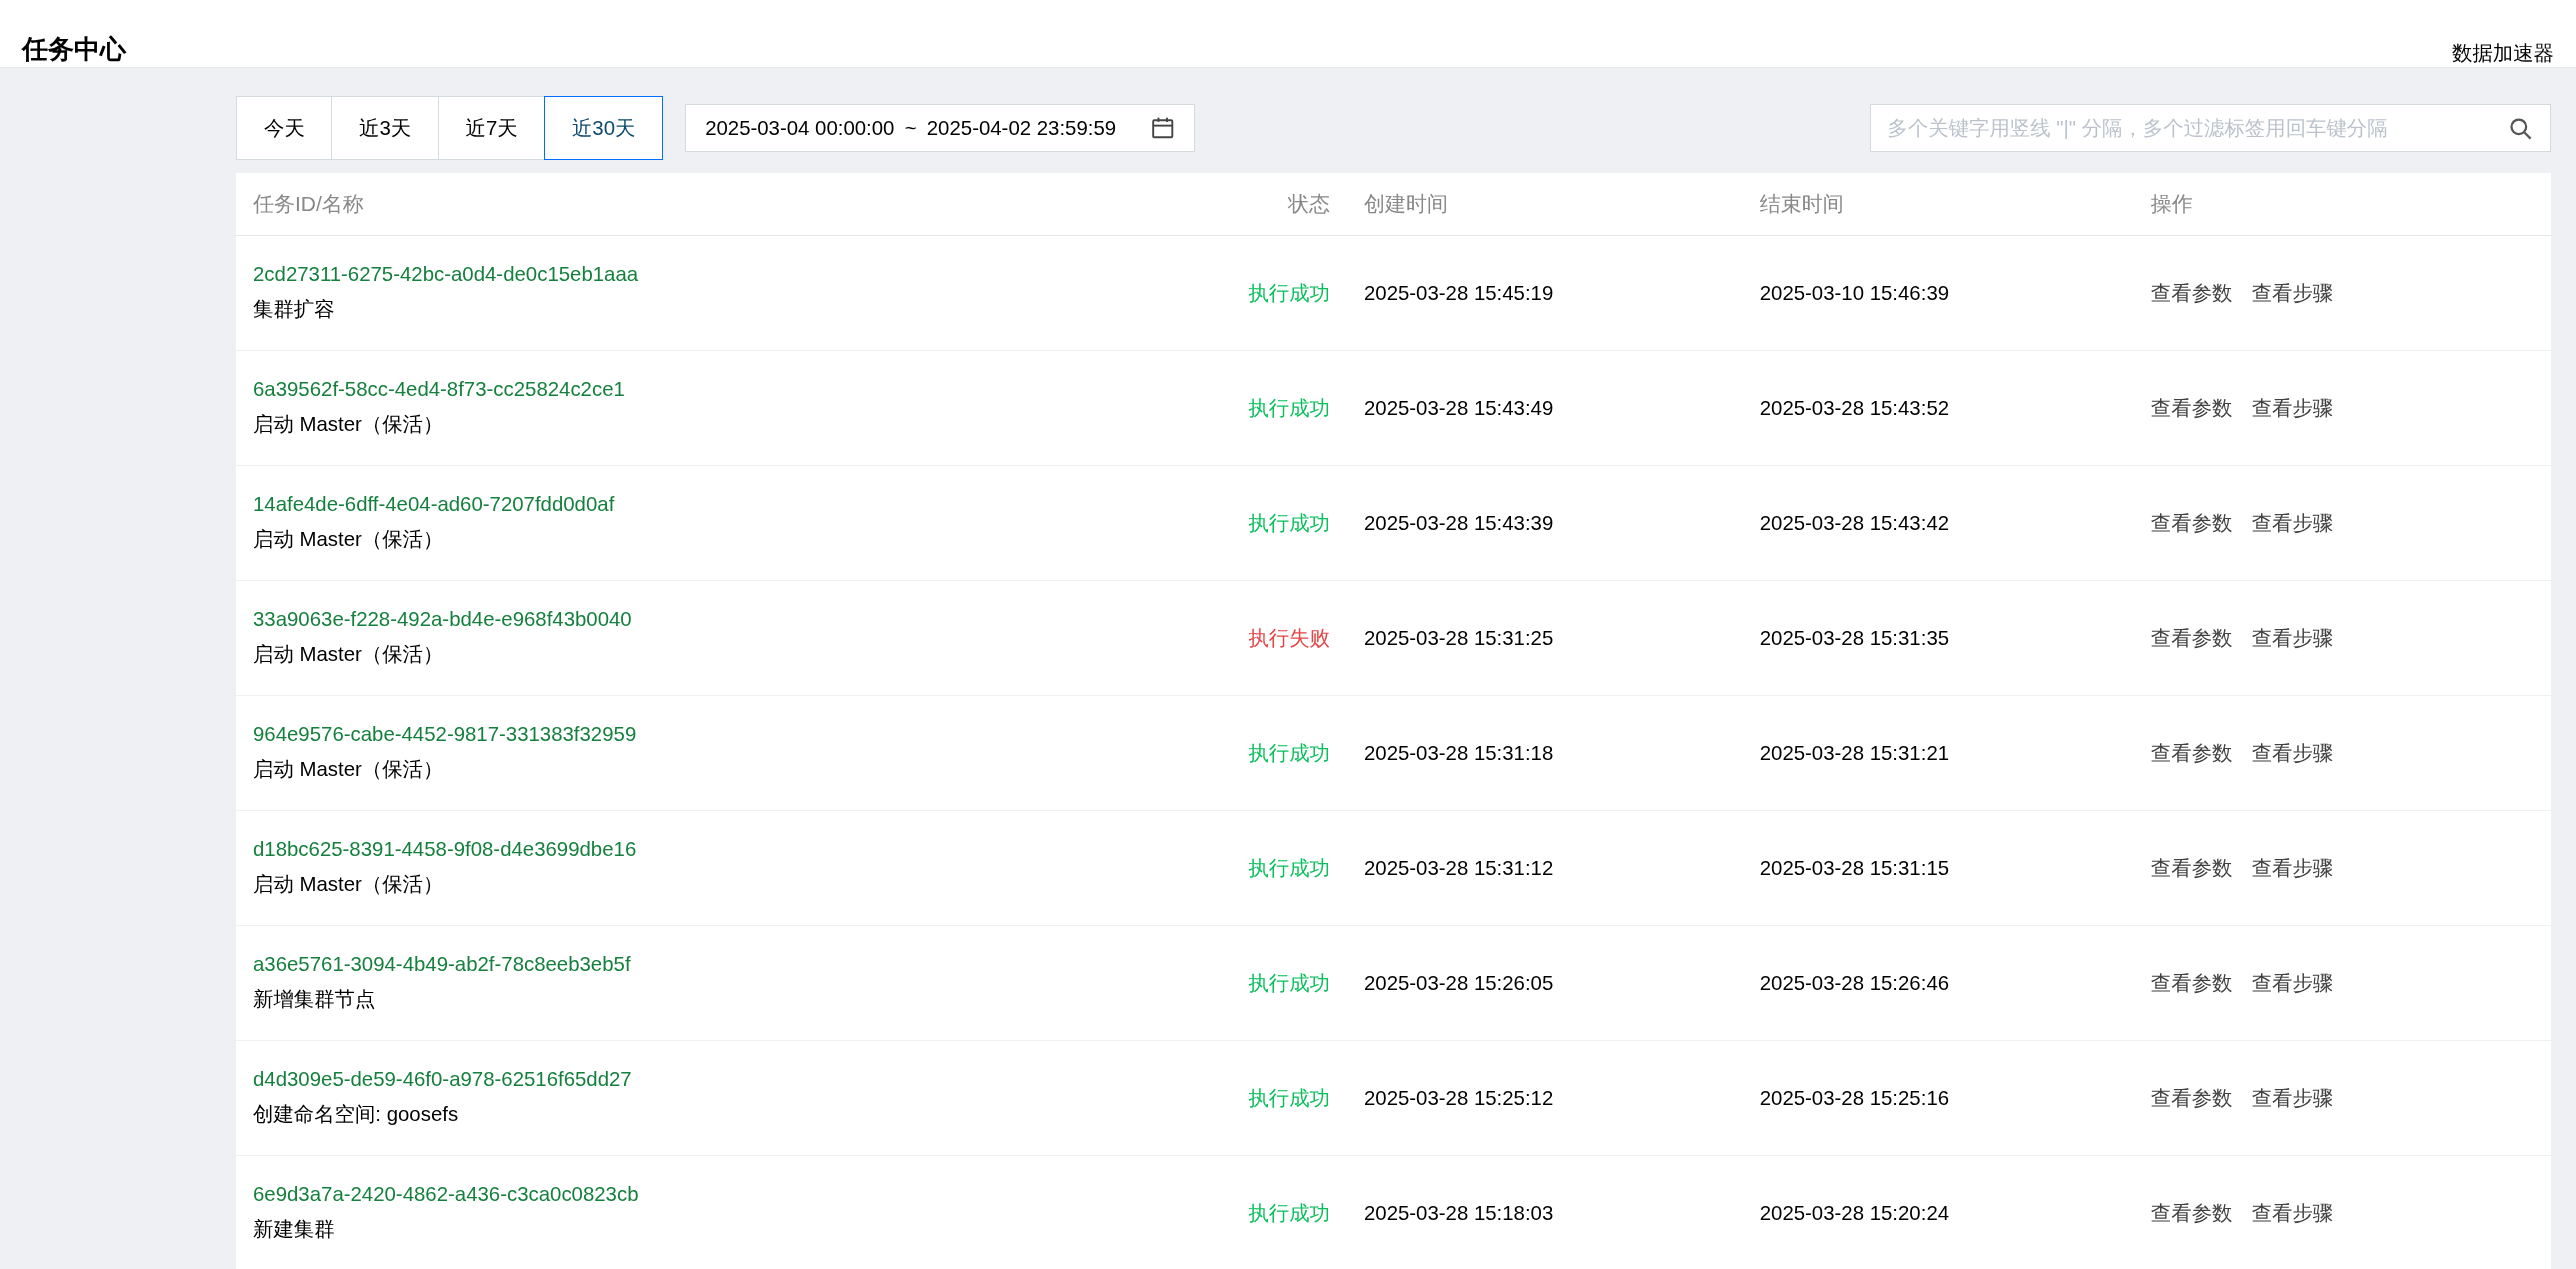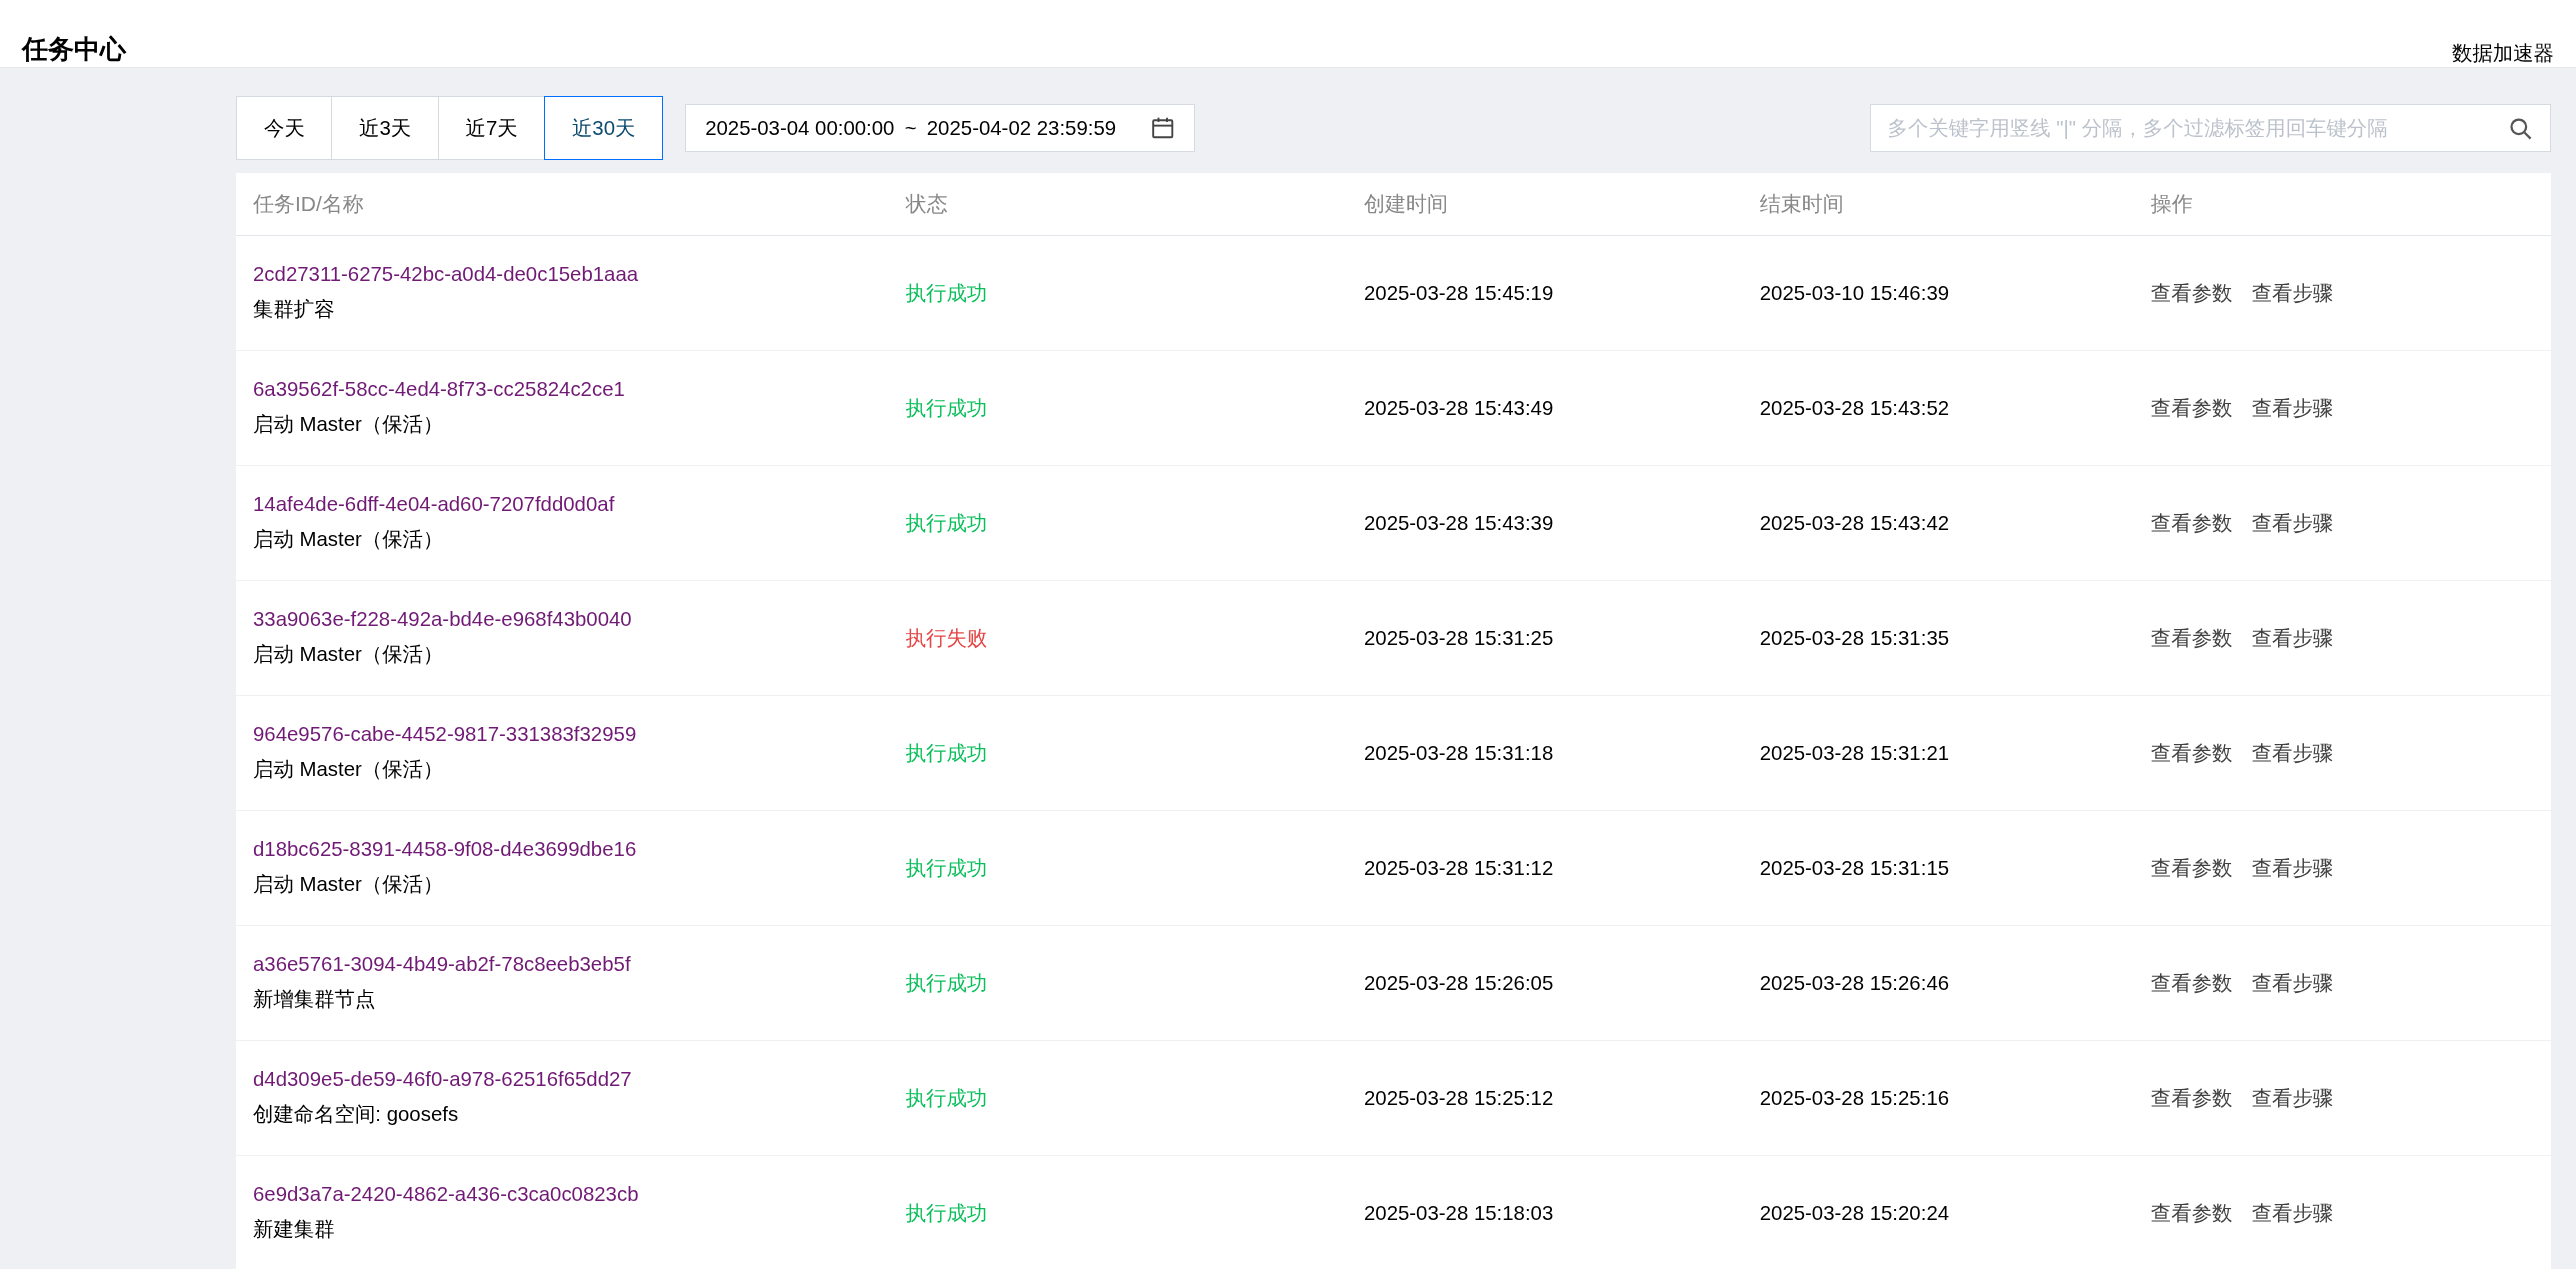--- a/index.html
+++ b/index.html
@@ -99,26 +99,26 @@
   }
   .trow {
     display: flex;
     align-items: center;
     height: 115px;
     border-bottom: 1.7px solid #eef0f4;
     font-size: 20.4px;
   }
   .col { padding: 0 17px; }
   .col-id      { width: 28.2%; }
-  .col-status  { width: 19.8%; }
+  .col-status  { width: 19.8%; text-align: right; }
   .col-created { width: 17.1%; }
   .col-ended   { width: 16.9%; }
   .col-actions { width: 18.0%; }
 
-  .task-id { color: #701a75; cursor: pointer; margin-bottom: 8.5px; }
+  .task-id { color: #15803d; cursor: pointer; margin-bottom: 8.5px; }
   .task-name { color: #000; }
   .status-success { color: #0abf5b; }
   .status-fail { color: #e54545; }
   .action-link { color: #404040; cursor: pointer; margin-right: 13.6px; }
 </style>
 </head>
 <body>
 
 <div class="topbar">
   <div class="page-title">任务中心</div>

